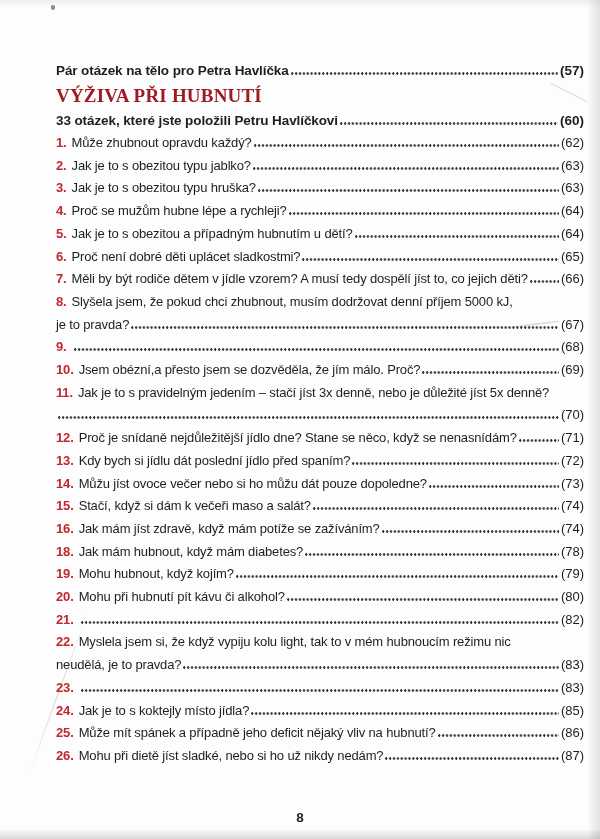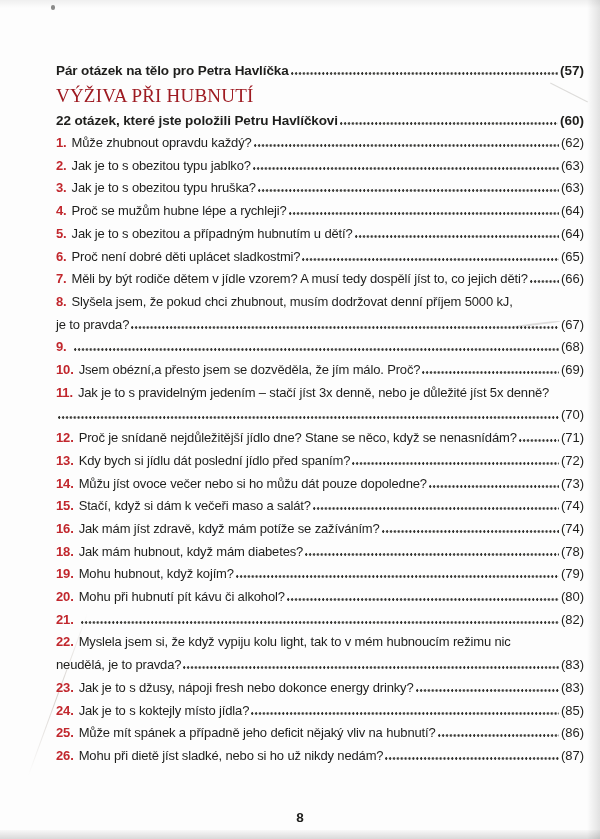--- a/index.html
+++ b/index.html
@@ -47,21 +47,21 @@
   .toc-row .txt{flex:0 0 auto;white-space:nowrap;}
   .toc-row .pg{flex:0 0 auto;letter-spacing:0;}
   .leader{
     flex:1 1 auto;min-width:8px;height:3px;margin:0 2px;
     background-image:radial-gradient(circle at 1.2px 1.5px, var(--dot-color) 1.05px, rgba(0,0,0,0) 1.35px);
     background-size:3.9px 3px;background-repeat:repeat-x;
   }
   .row-header{font-weight:700;font-size:13.5px;line-height:22px;letter-spacing:-0.1px;}
   .section-heading{
     font-family:"Liberation Serif", serif;
-    font-weight:400;font-size:19px;line-height:27px;letter-spacing:0.2px;
+    font-weight:700;font-size:19px;line-height:27px;letter-spacing:0.2px;
     color:var(--heading-red);
   }
   .row-subtitle{font-weight:700;font-size:13.5px;line-height:23px;letter-spacing:-0.1px;}
   .footer-folio{
     position:absolute;left:0;top:810px;width:600px;
     text-align:center;font-weight:700;font-size:13.5px;
   }
 </style>
 </head>
 <body>
@@ -78,21 +78,21 @@
 
   <div class="toc-row row-header">
     <span class="txt">Pár otázek na tělo pro Petra Havlíčka</span>
     <span class="leader"></span>
     <span class="pg">(57)</span>
   </div>
 
   <div class="section-heading">VÝŽIVA PŘI HUBNUTÍ</div>
 
   <div class="toc-row row-subtitle">
-    <span class="txt">22 otázek, které jste položili Petru Havlíčkovi</span>
+    <span class="txt">33 otázek, které jste položili Petru Havlíčkovi</span>
     <span class="leader"></span>
     <span class="pg">(60)</span>
   </div>
 
   <div>
       <div class="toc-row">
     <span class="num">1.</span>
     <span class="txt">Může zhubnout opravdu každý?</span>
     <span class="leader"></span>
     <span class="pg">(62)</span>
@@ -225,21 +225,20 @@
 
   </div>
       <div class="toc-row">
 
     <span class="txt">neudělá, je to pravda?</span>
     <span class="leader"></span>
     <span class="pg">(83)</span>
   </div>
       <div class="toc-row">
     <span class="num">23.</span>
-    <span class="txt">Jak je to s džusy, nápoji fresh nebo dokonce energy drinky?</span>
     <span class="leader"></span>
     <span class="pg">(83)</span>
   </div>
       <div class="toc-row">
     <span class="num">24.</span>
     <span class="txt">Jak je to s koktejly místo jídla? </span>
     <span class="leader"></span>
     <span class="pg">(85)</span>
   </div>
       <div class="toc-row">

